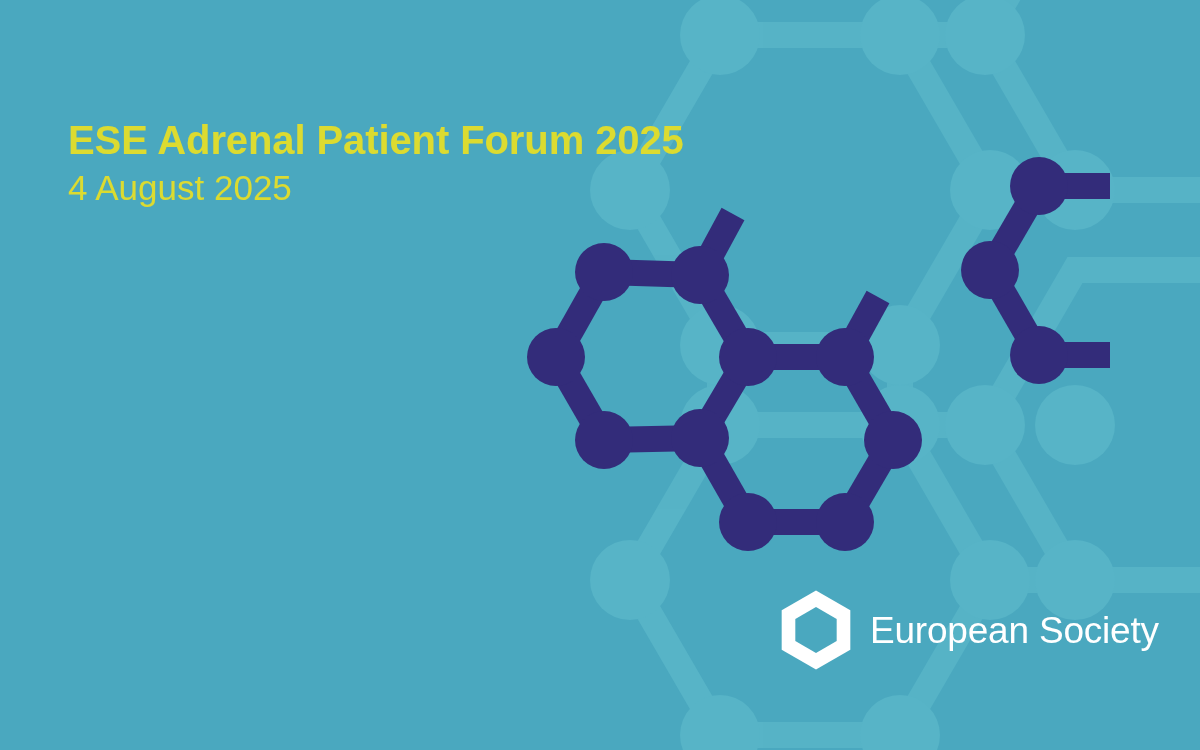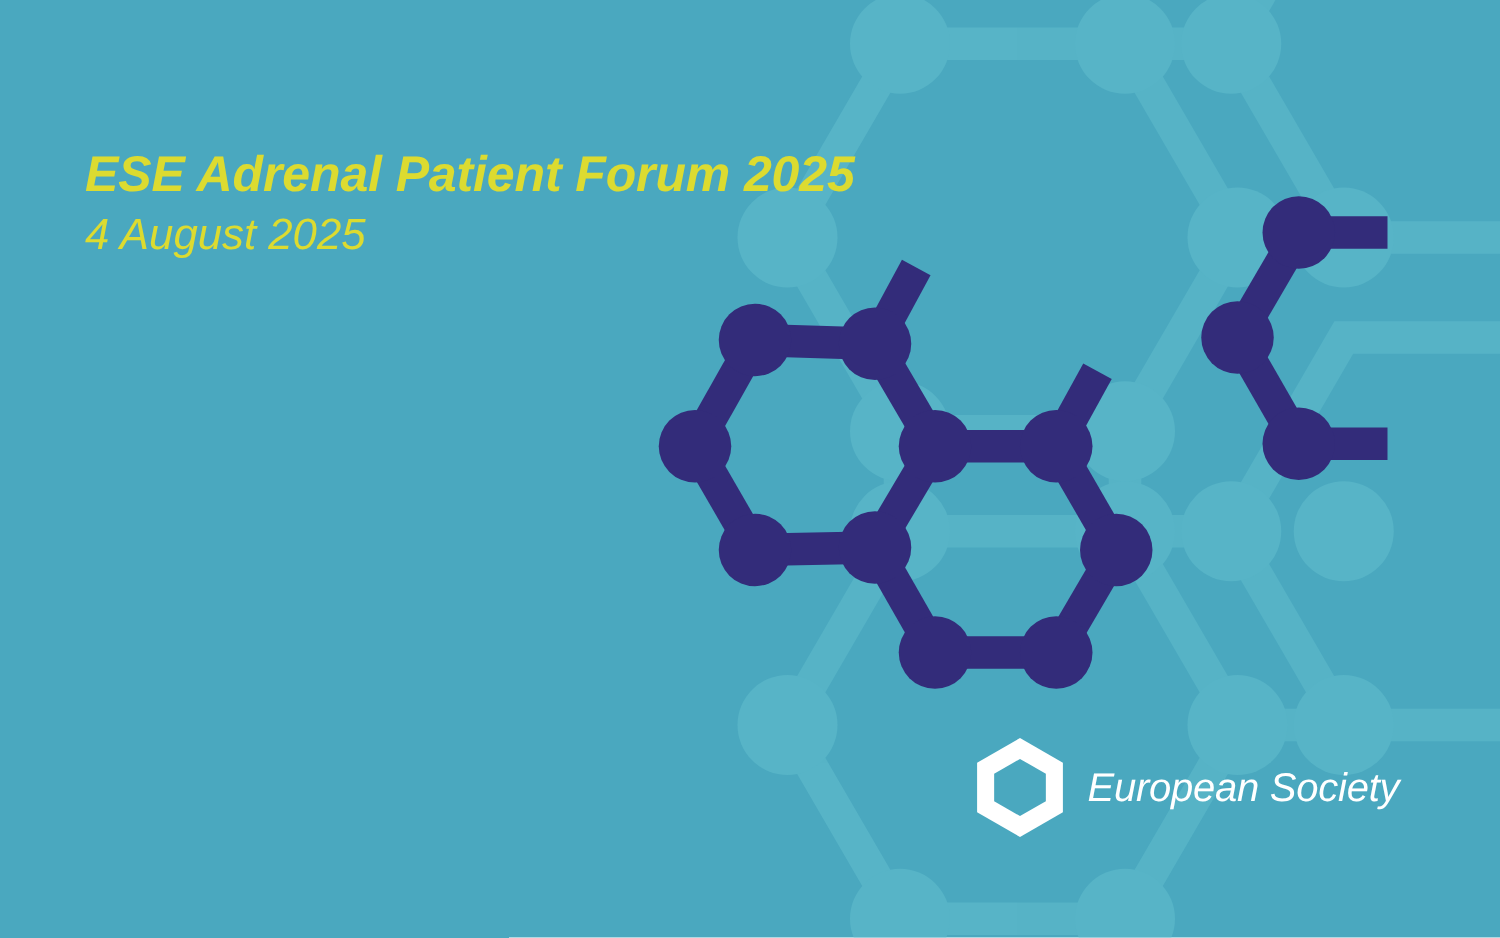--- a/index.html
+++ b/index.html
@@ -18,21 +18,20 @@
   }
   .bg-pattern-layer,
   .molecule-layer,
   .text-layer,
   .logo-layer {
     position: absolute;
     top: 0;
     left: 0;
     width: 1200px;
     height: 750px;
-    font-style: italic;
   }
   .bg-pattern-layer svg,
   .molecule-layer svg {
     display: block;
     width: 1200px;
     height: 750px;
   }
   .text-layer {
     pointer-events: none;
   }
@@ -82,21 +81,21 @@
     height: 88px;
   }
   .logo-wordmark {
     margin-left: 10px;
     color: #ffffff;
     line-height: 1.0;
     white-space: nowrap;
   }
   .logo-line1 {
     font-family: "Liberation Sans", sans-serif;
-    font-size: 32px;
+    font-size: 37px;
     font-weight: normal;
     letter-spacing: -0.2px;
     display: block;
     text-align: center;
   }
   .logo-line2 {
     font-family: "Liberation Sans", sans-serif;
     font-size: 28px;
     display: block;
     margin-top: 3px;

